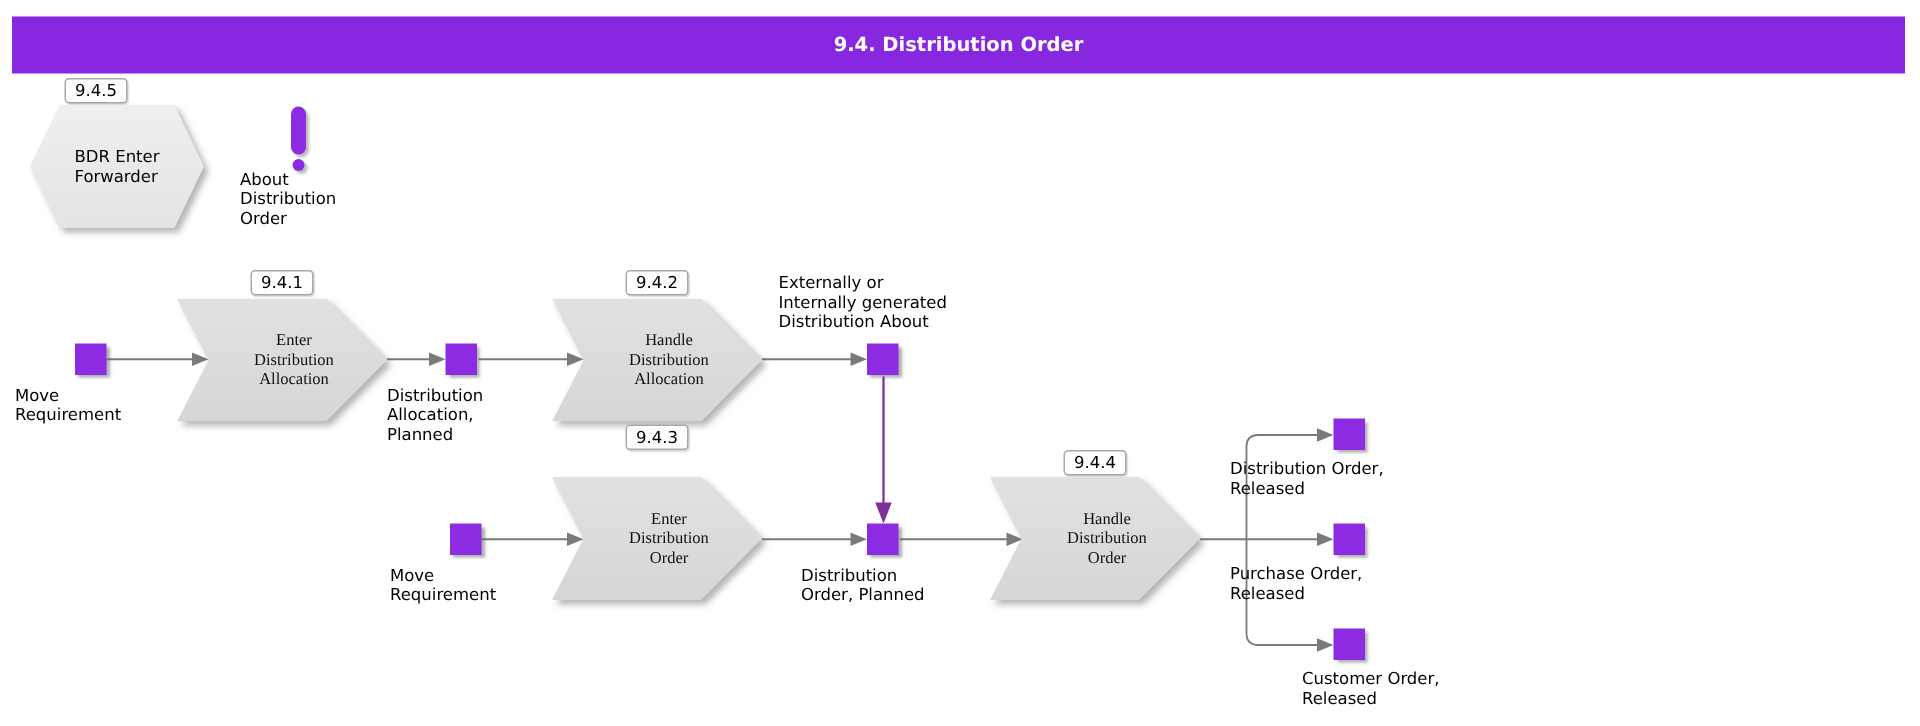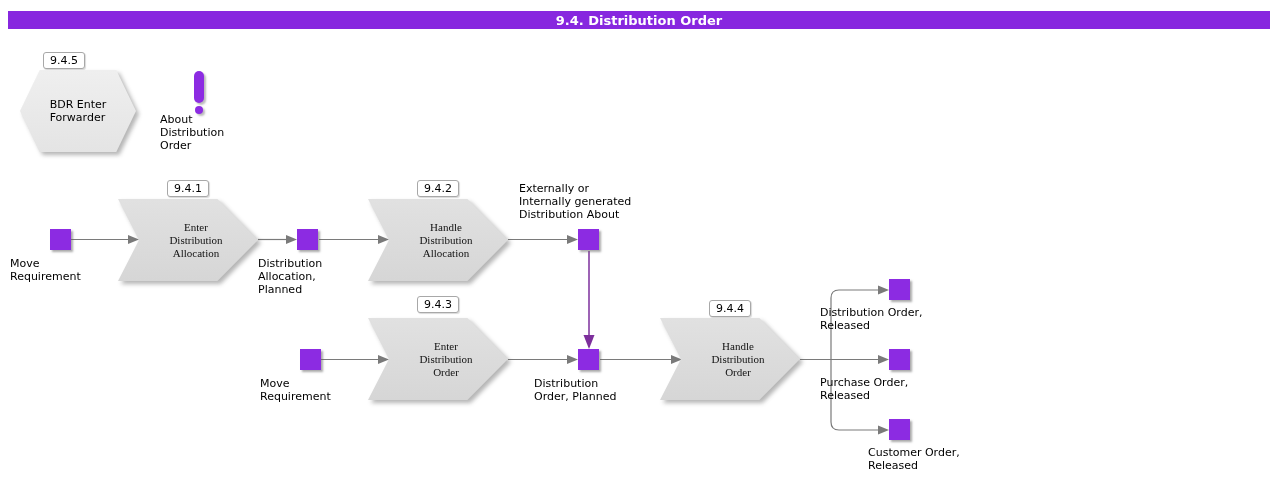--- a/index.html
+++ b/index.html
@@ -2,21 +2,21 @@
 <html><head>
 <meta charset="utf-8">
 <style>
   html,body{margin:0;padding:0;background:#fff;}
   #canvas{
     position:relative;width:1280px;height:484px;background:#ffffff;
     font-family:"DejaVu Sans","Liberation Sans",sans-serif;
     font-size:11px;color:#111;overflow:hidden;
   }
   .titlebar{
-    position:absolute;left:8px;top:11px;width:1262px;height:18px;
+    position:absolute;left:8px;top:11px;width:1262px;height:38px;
     background:#8727DF;display:flex;align-items:center;justify-content:center;
     color:#fff;font-weight:bold;font-size:13px;
   }
   .shadowed{filter:drop-shadow(3px 3px 2px rgba(90,90,90,0.45));}
   .chevron{
     position:absolute;width:140px;height:82px;
   }
   .chevron .shape{
     width:100%;height:100%;
     background:linear-gradient(180deg,#e1e1e1,#d6d6d6);
@@ -130,21 +130,21 @@
     <span>9.4.2</span>
   </div>
   <div class="chevron shadowed" style="left:368px;top:199px;">
     <div class="shape">
       <span style="white-space:pre-line;">Handle
 Distribution
 Allocation</span>
     </div>
   </div>
 
-  <div class="badge" style="left:438px;top:296px;">
+  <div class="badge" style="left:438px;top:283px;">
     <span>9.4.3</span>
   </div>
   <div class="chevron shadowed" style="left:368px;top:318px;">
     <div class="shape">
       <span style="white-space:pre-line;">Enter
 Distribution
 Order</span>
     </div>
   </div>
 

